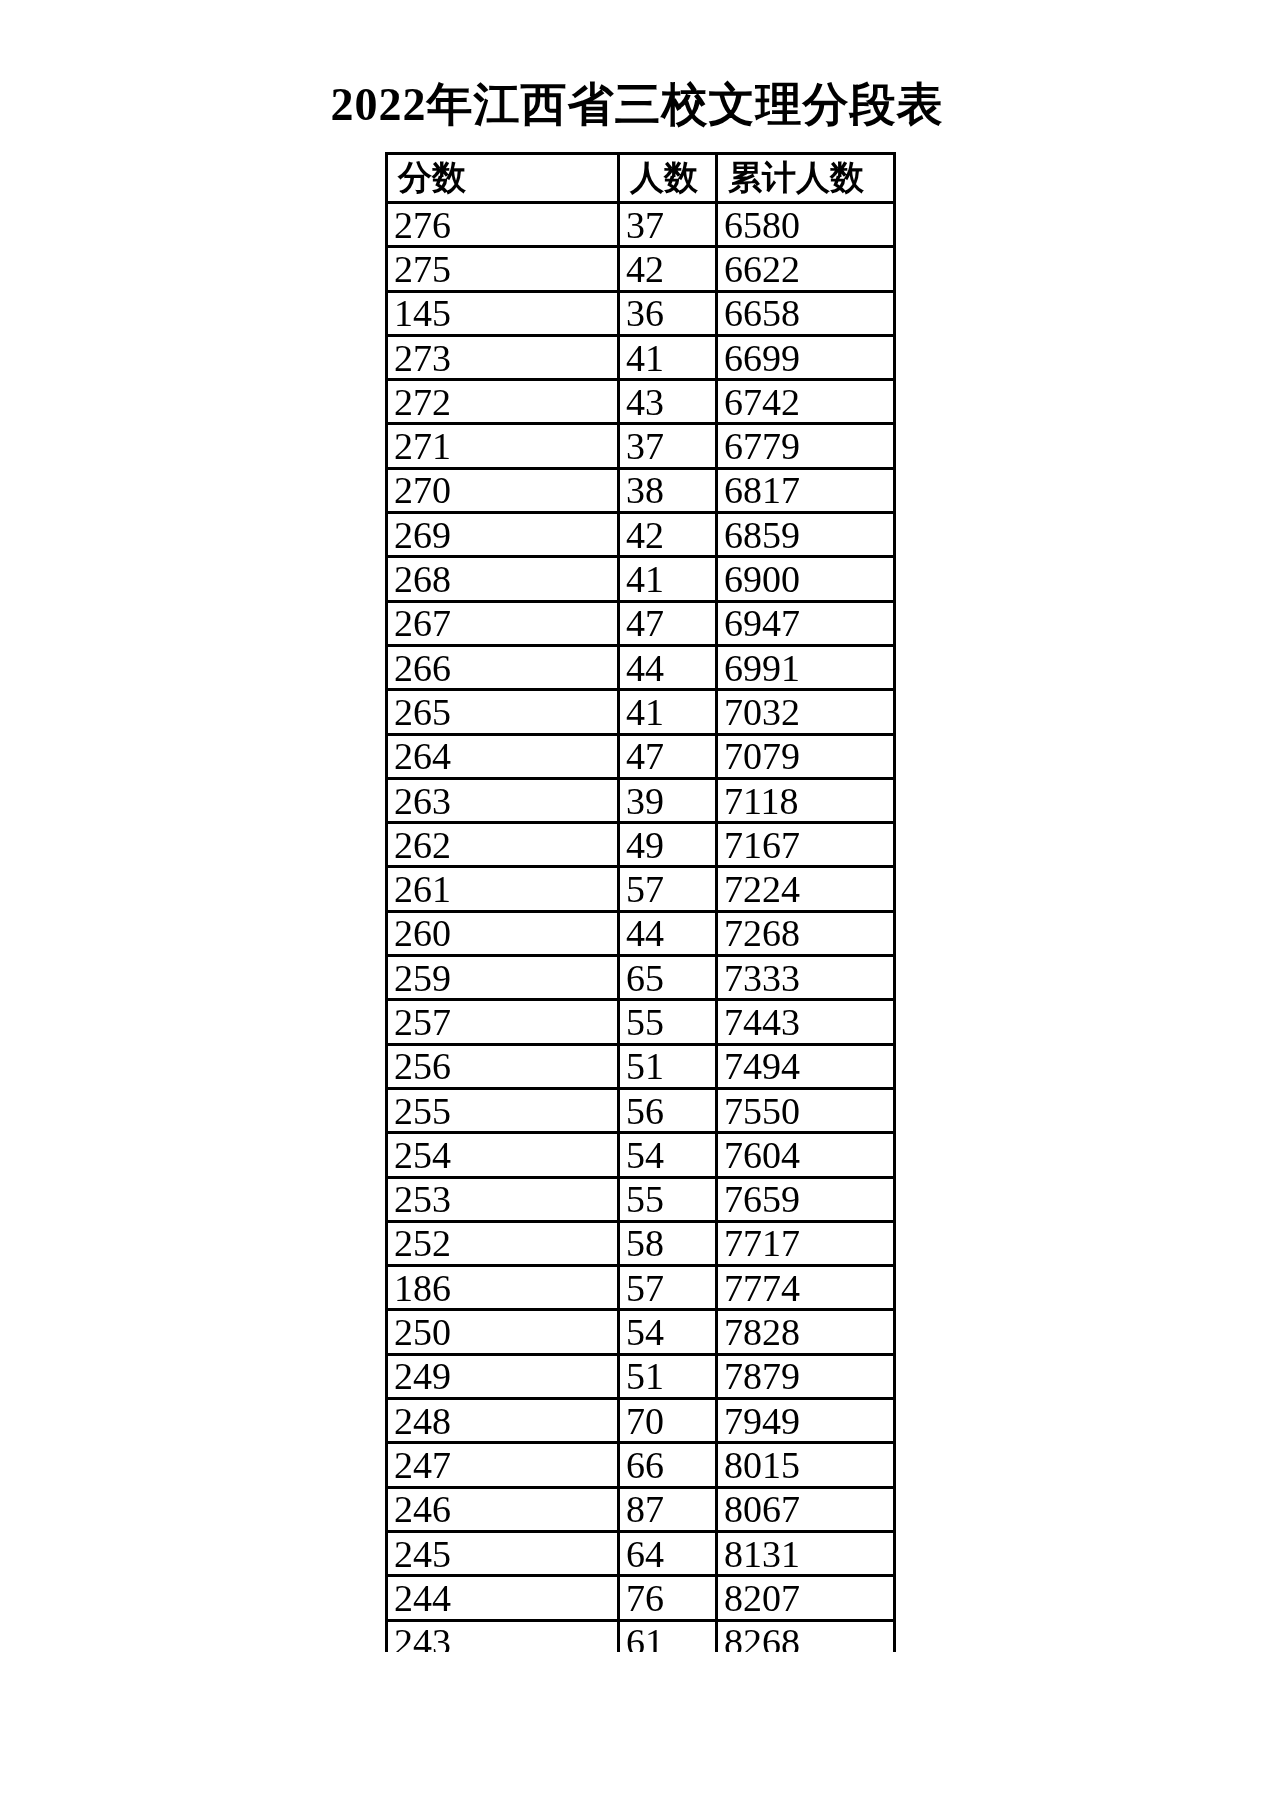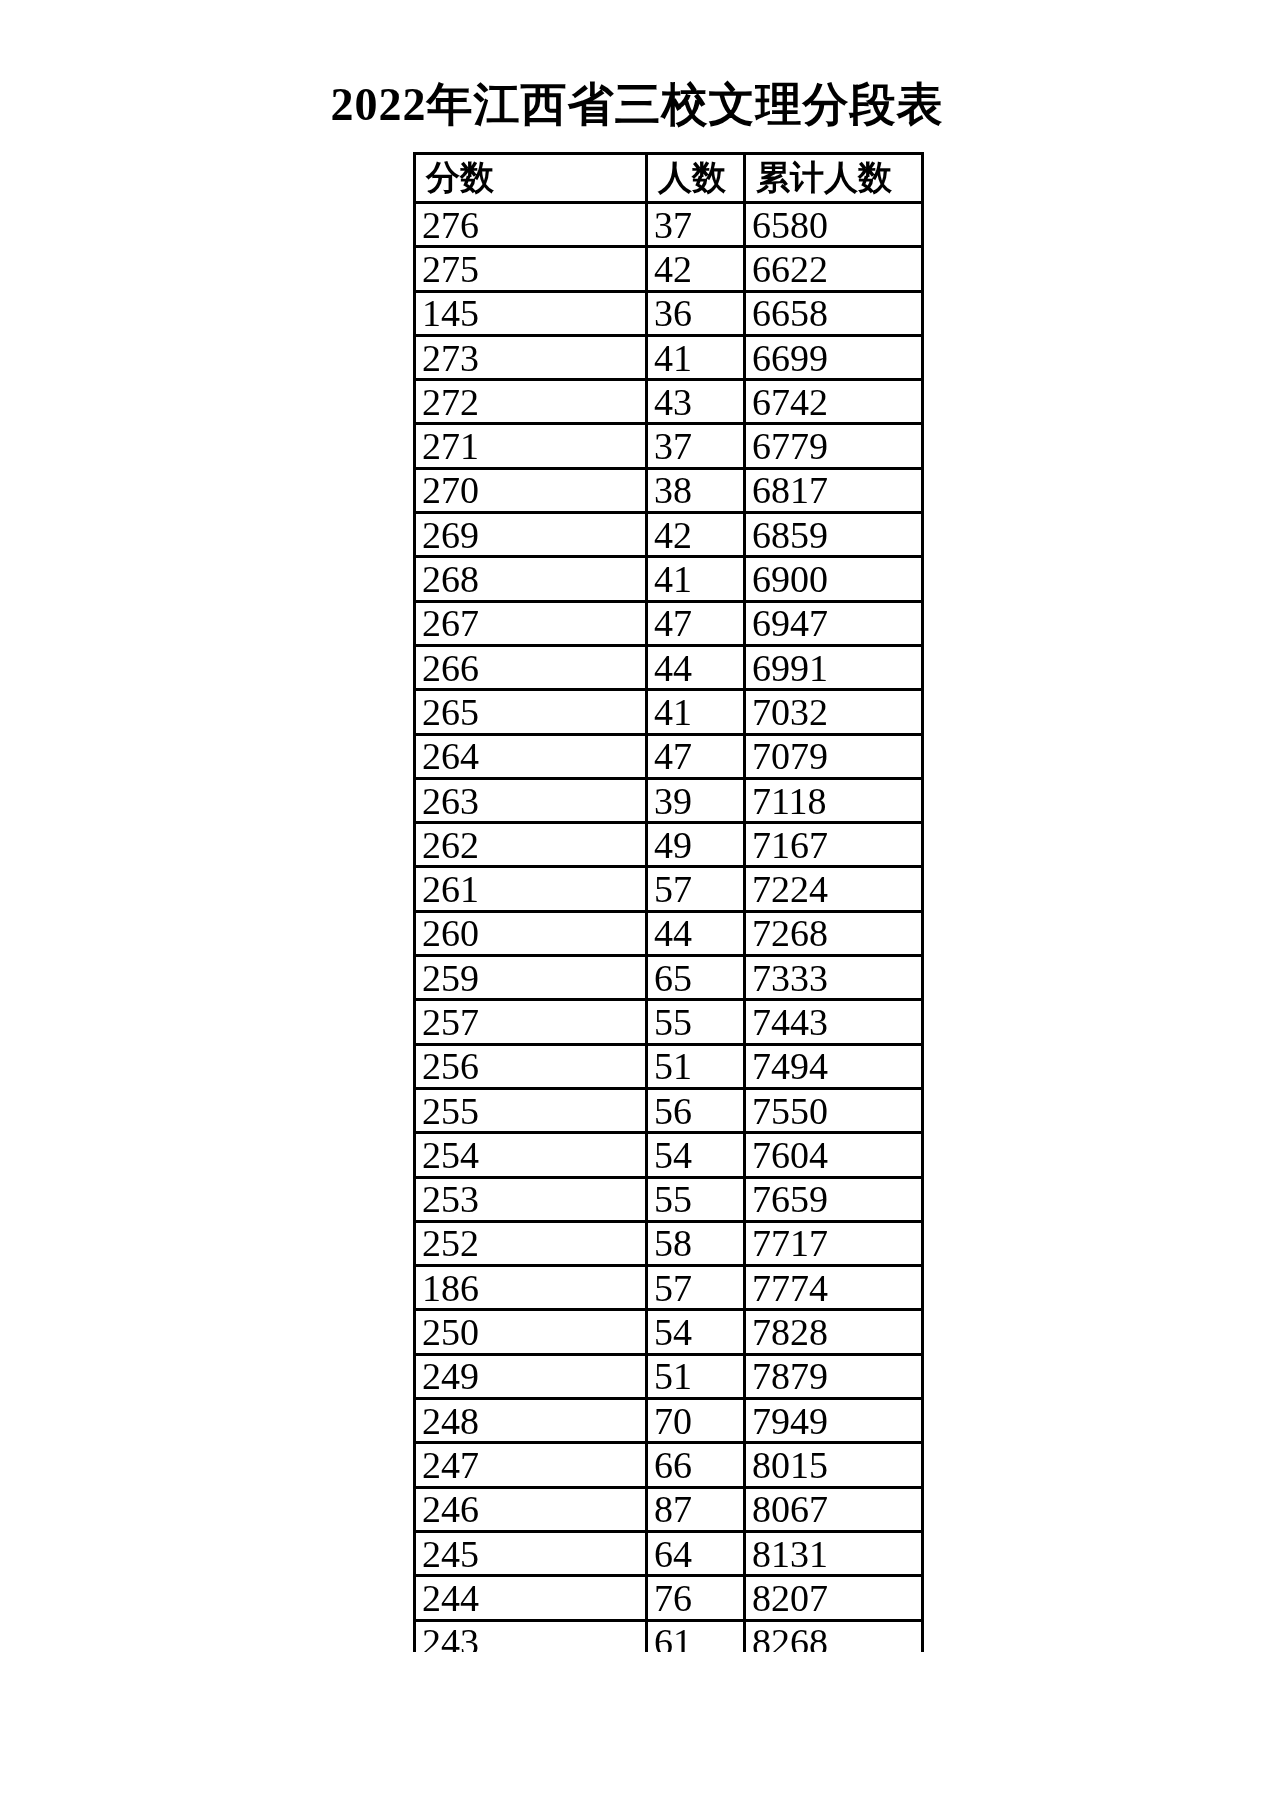--- a/index.html
+++ b/index.html
@@ -27,21 +27,20 @@
     letter-spacing: 1px;
     white-space: nowrap;
   }
   table.score-table {
     position: absolute;
     left: 385px;
     top: 152px;
     width: 508px;
     border-collapse: collapse;
     table-layout: fixed;
-    margin-left: 28px;
   }
   .score-table col.c1 { width: 232px; }
   .score-table col.c2 { width: 98px; }
   .score-table col.c3 { width: 178px; }
   .score-table th, .score-table td {
     border: 3px solid #000000;
     height: 41.3px;
     padding: 0 0 0 6px;
     vertical-align: middle;
     text-align: left;

